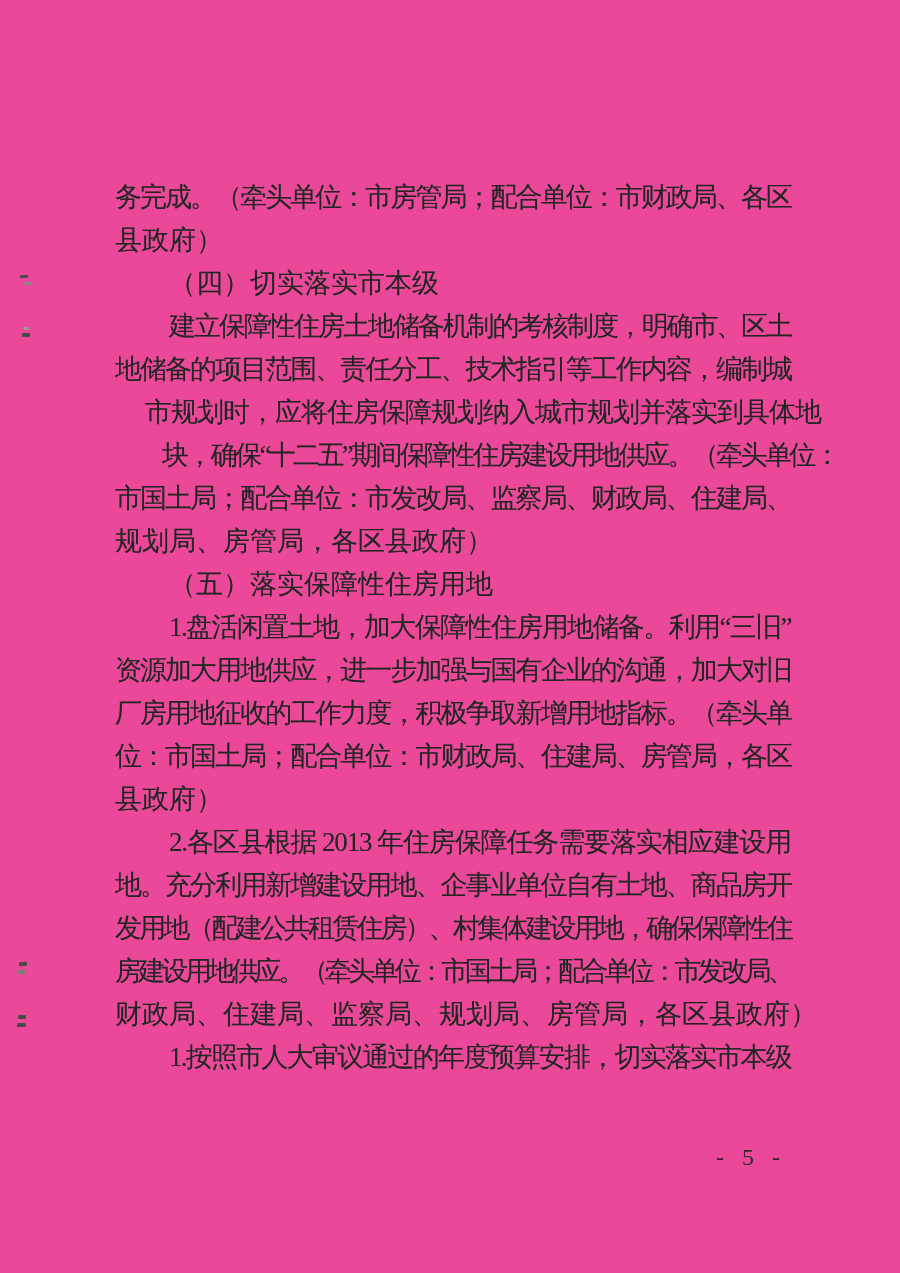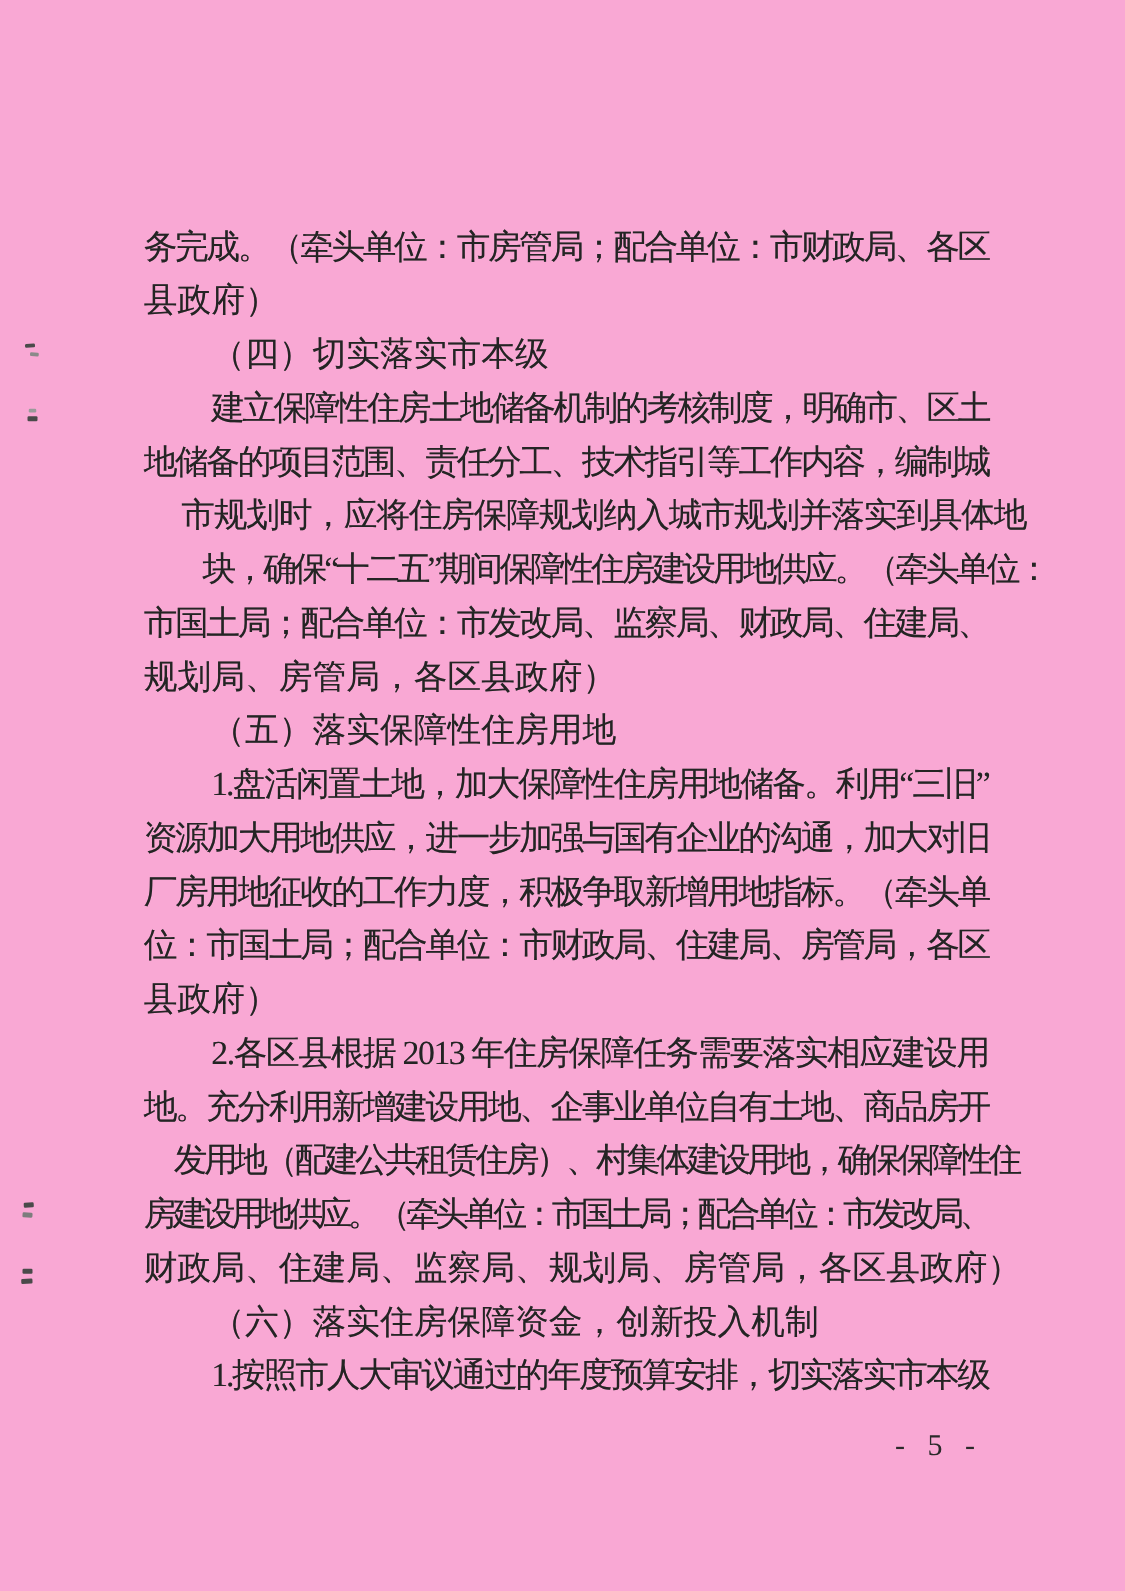--- a/index.html
+++ b/index.html
@@ -6,21 +6,21 @@
   html, body {
     margin: 0;
     padding: 0;
     background: #e9e9e9;
   }
   .page {
     position: relative;
     width: 900px;
     height: 1273px;
     margin: 0 auto;
-    background: #f9a8d4;
+    background: #ec4899;
     overflow: hidden;
     font-family: "Liberation Serif", "DejaVu Serif", serif;
     color: #1e1e1e;
   }
   .doc-body {
     position: absolute;
     left: 115px;
     top: 176px;
     width: 676px;
   }
@@ -89,21 +89,20 @@
       <div class="line"><span style="letter-spacing: -1.96296px;">市国土局；配合单位：市发改局、监察局、财政局、住建局、</span></div>
       <div class="line"><span>规划局、房管局，各区县政府）</span></div>
       <div class="line indent heading"><span>（五）落实保障性住房用地</span></div>
       <div class="line indent"><span style="letter-spacing: -1.60069px;">1.盘活闲置土地，加大保障性住房用地储备。利用“三旧”</span></div>
       <div class="line"><span style="letter-spacing: -1.96296px; margin-top: 30px;">资源加大用地供应，进一步加强与国有企业的沟通，加大对旧</span></div>
       <div class="line"><span style="letter-spacing: -1.96296px;">厂房用地征收的工作力度，积极争取新增用地指标。（牵头单</span></div>
       <div class="line"><span style="letter-spacing: -1.96296px; text-align: center;">位：市国土局；配合单位：市财政局、住建局、房管局，各区</span></div>
       <div class="line"><span>县政府）</span></div>
       <div class="line indent"><span style="letter-spacing: -1.12931px;">2.各区县根据 2013 年住房保障任务需要落实相应建设用</span></div>
       <div class="line"><span style="letter-spacing: -1.96296px;">地。充分利用新增建设用地、企事业单位自有土地、商品房开</span></div>
-      <div class="line"><span style="letter-spacing: -2.85714px; margin-left: 24px;">发用地（配建公共租赁住房）、村集体建设用地，确保保障性住</span></div>
+      <div class="line"><span style="letter-spacing: -2.85714px;">发用地（配建公共租赁住房）、村集体建设用地，确保保障性住</span></div>
       <div class="line"><span style="letter-spacing: -3.68966px;">房建设用地供应。（牵头单位：市国土局；配合单位：市发改局、</span></div>
       <div class="line"><span>财政局、住建局、监察局、规划局、房管局，各区县政府）</span></div>
-      <div class="line indent heading"><span>（六）落实住房保障资金，创新投入机制</span></div>
       <div class="line indent"><span style="letter-spacing: -1.77885px;">1.按照市人大审议通过的年度预算安排，切实落实市本级</span></div>
     </div>
 
   <div class="page-number">- 5 -</div>
 </div>
 
 </body></html>

